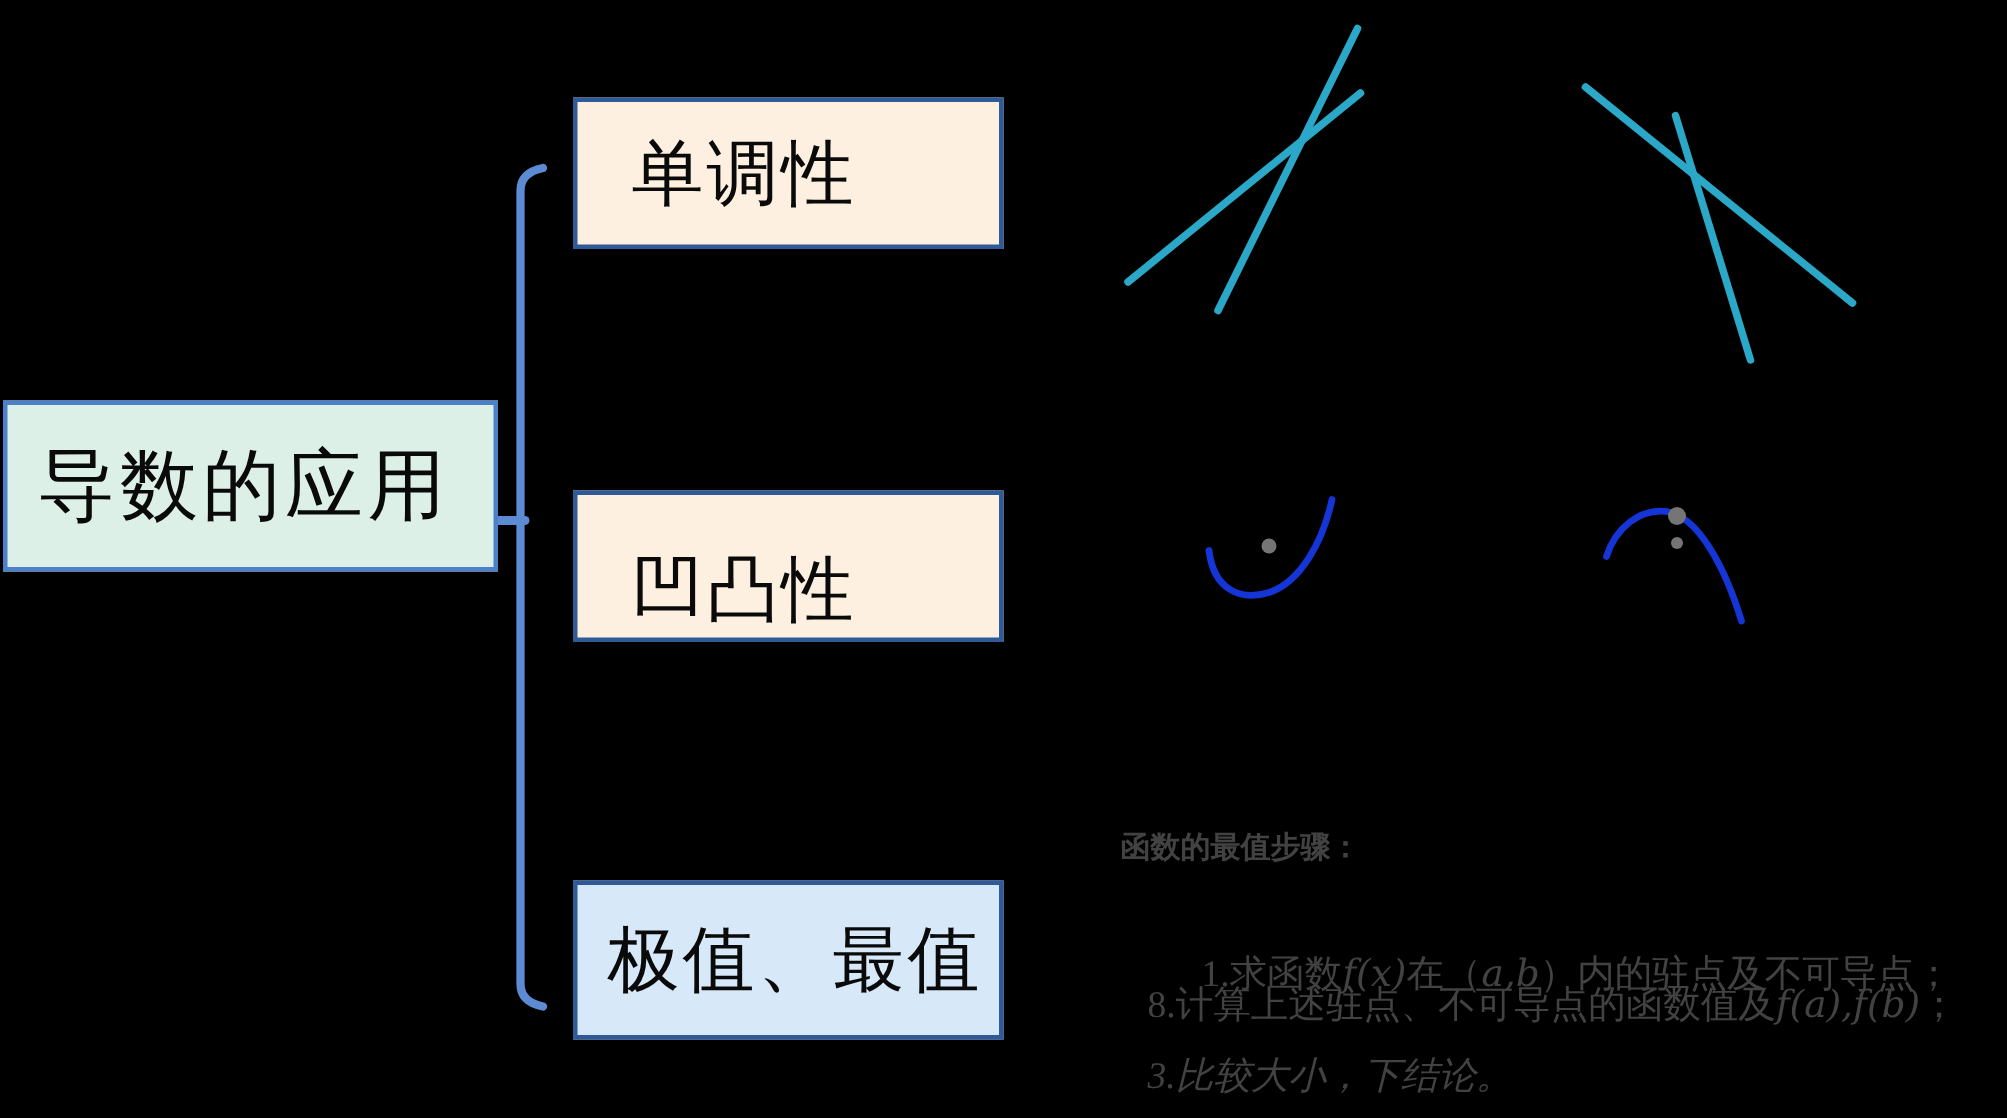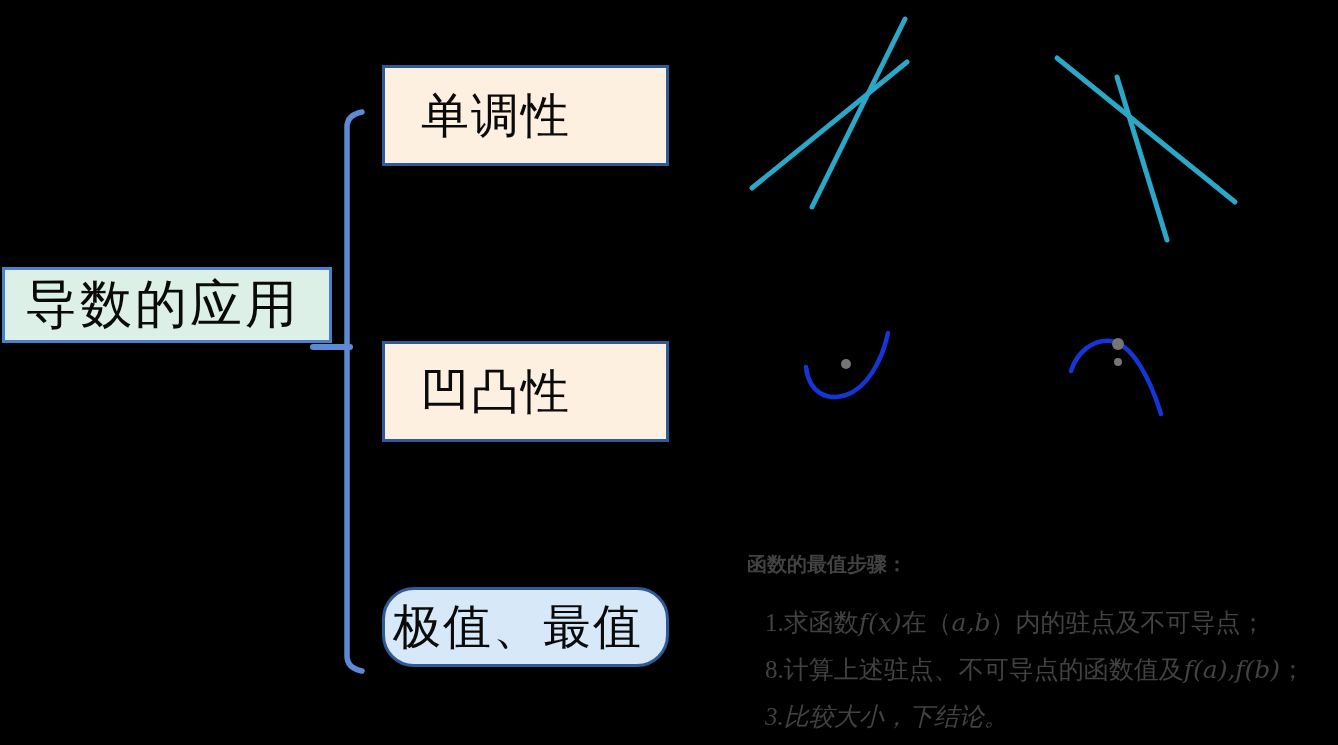--- a/index.html
+++ b/index.html
@@ -7,42 +7,42 @@
     position:relative;width:1338px;height:745px;background:var(--bg,#000);
     overflow:hidden;font-family:"Liberation Sans",sans-serif;
   }
   .overlay{position:absolute;left:0;top:0;width:1338px;height:745px;pointer-events:none;}
   .box{
     position:absolute;display:flex;align-items:center;box-sizing:border-box;
     color:#0a0a0a;
     font-family:Liberation Serif, serif;
   }
   .root-box{
-    left:2px;top:267px;width:330px;height:76px;
+    left:2px;top:267px;width:330px;height:114px;
     background:var(--root-fill);border:3px solid var(--root-border);
     font-size:52px;letter-spacing:3px;padding-left:20px;
   }
   .branch-box{
     left:382px;width:287px;height:101px;
     background:var(--branch-fill);border:3px solid var(--branch-border);
     font-size:48px;letter-spacing:2px;padding-left:36px;
   }
   .b1{top:65px;}
-  .b2{top:341px;}
-  .b3{top:587px;height:80px;background:var(--extremum-fill);padding-left:8px;border-radius:32px;}
+  .b2{top:327px;align-items:flex-end;}
+  .b3{top:587px;height:106px;background:var(--extremum-fill);padding-left:20px;}
   .steps{position:absolute;left:0;top:0;color:var(--gray-text);}
   .steps-heading{
     position:absolute;left:747px;top:551px;font-size:20px;font-weight:bold;
     font-family:"DejaVu Sans",sans-serif;white-space:nowrap;
   }
   .step-line{
     position:absolute;left:765px;font-size:25px;white-space:nowrap;
     font-family:"Liberation Serif",serif;
   }
-  .s1{top:606px;}
+  .s1{top:632px;margin-left:36px;}
   .s2{top:653px;}
   .s3{top:700px;font-style:italic;}
   .mi{font-family:"DejaVu Serif",serif;font-style:italic;}
 </style>
 </head>
 <body>
 
 <div class="canvas" style="--bg: #000000; --root-fill: #ddf0e7; --root-border: #4d80cb; --branch-fill: #fdf0e0; --branch-border: #2e5b97; --extremum-fill: #d7e8f8; --bracket: #5c8bd3; --tangent: #2ba7c8; --curve: #1535d6; --dot: #757575; --gray-text: #424242;">
 
   <svg class="overlay" id="fig-overlay" viewBox="0 0 1338 745">

